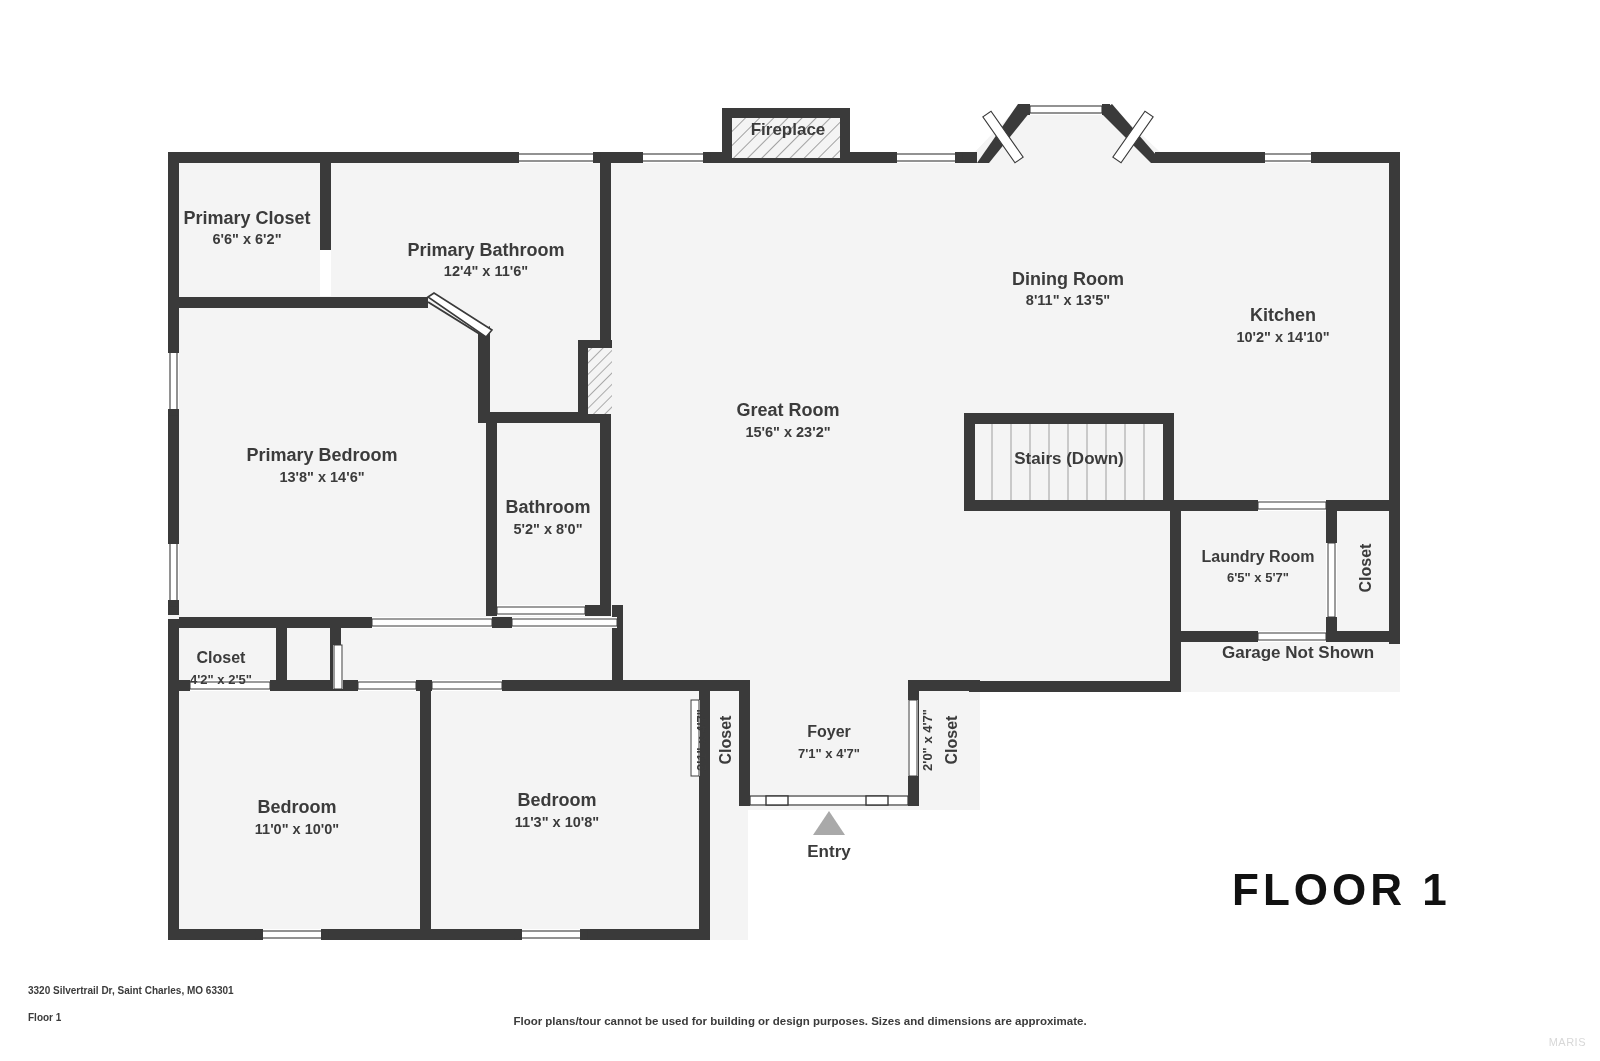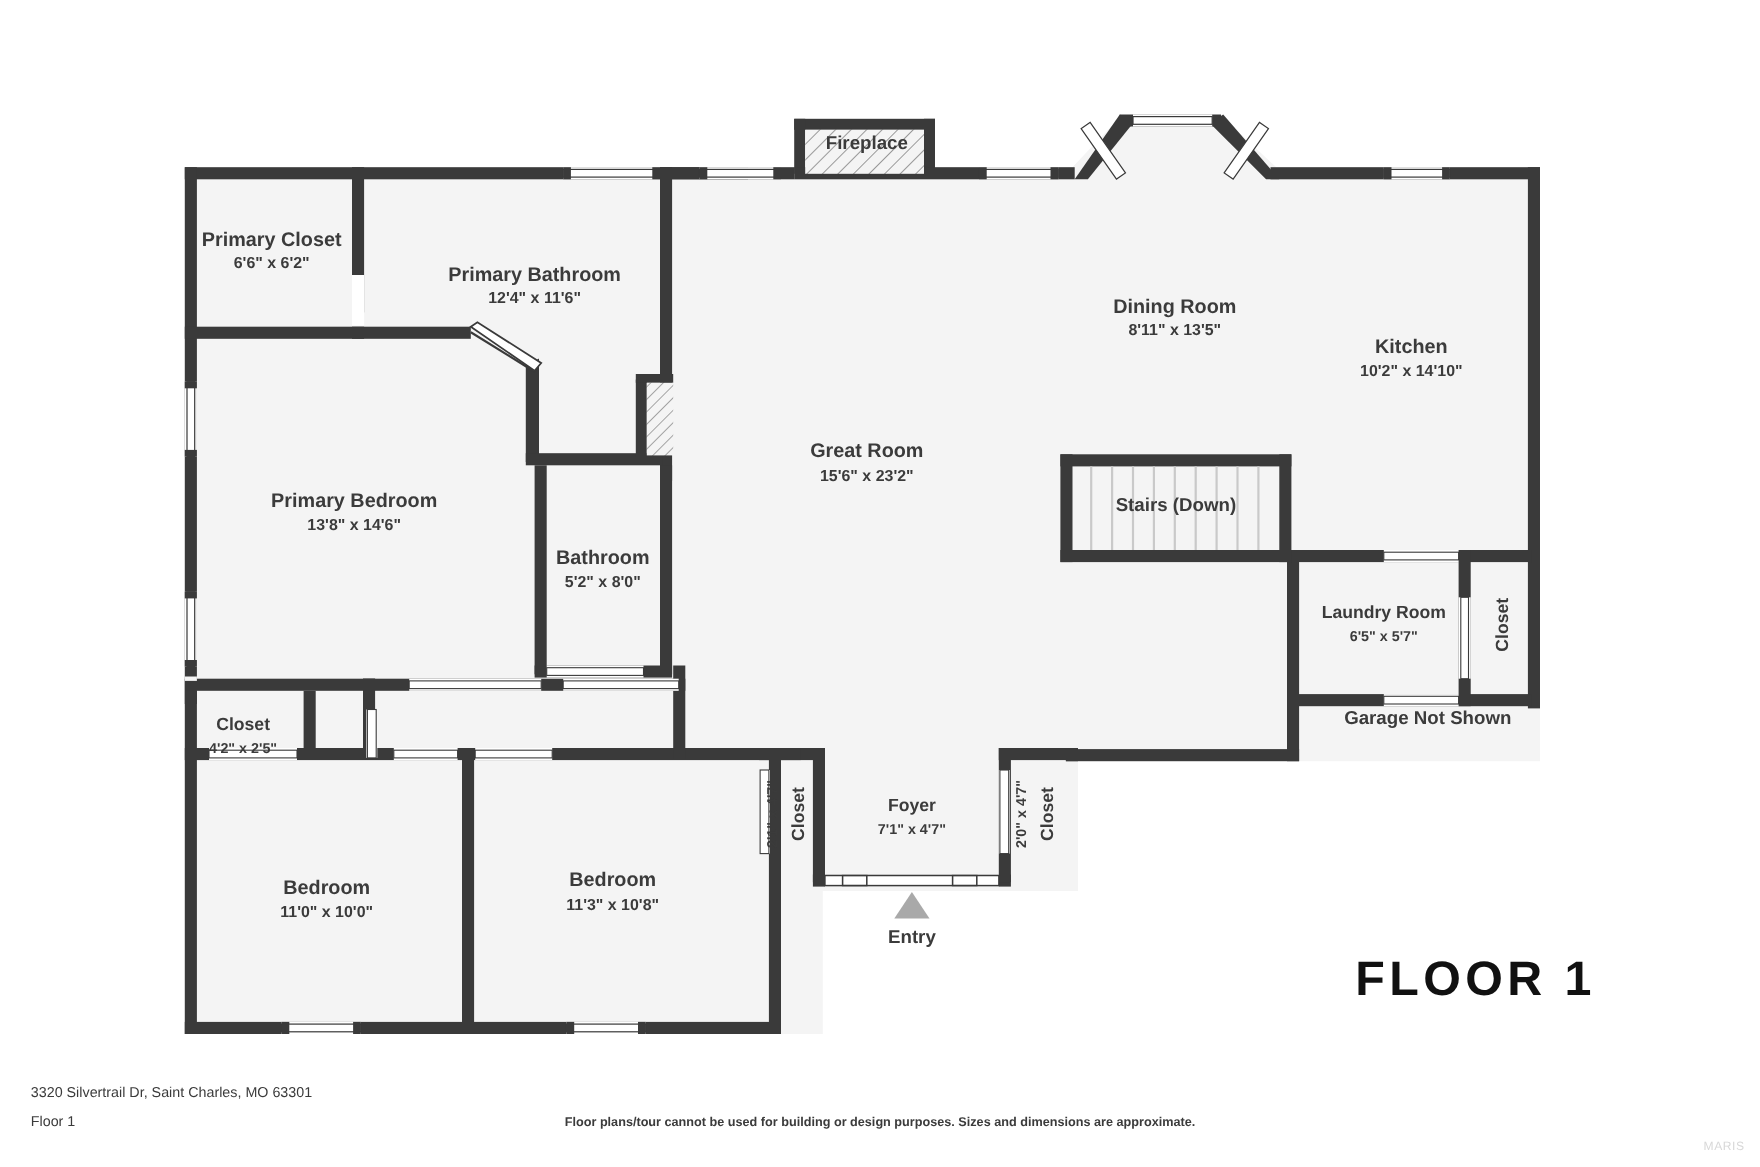--- a/index.html
+++ b/index.html
@@ -56,22 +56,22 @@
     font-weight: bold;
     font-size: 44px;
     letter-spacing: 4px;
     fill: #111111;
     text-anchor: start;
     dominant-baseline: middle;
   }
   .addr-line {
     position: absolute;
     font-family: "Liberation Sans", sans-serif;
-    font-weight: normal;
-    font-size: 13px;
+    font-weight: bold;
+    font-size: 10px;
     color: #3b3b3b;
     white-space: nowrap;
   }
   #address { left: 28px; top: 985px; }
   #floor-sub { left: 28px; top: 1012px; }
   #disclaimer {
     position: absolute;
     left: 0; right: 0;
     top: 1015px;
     text-align: center;

